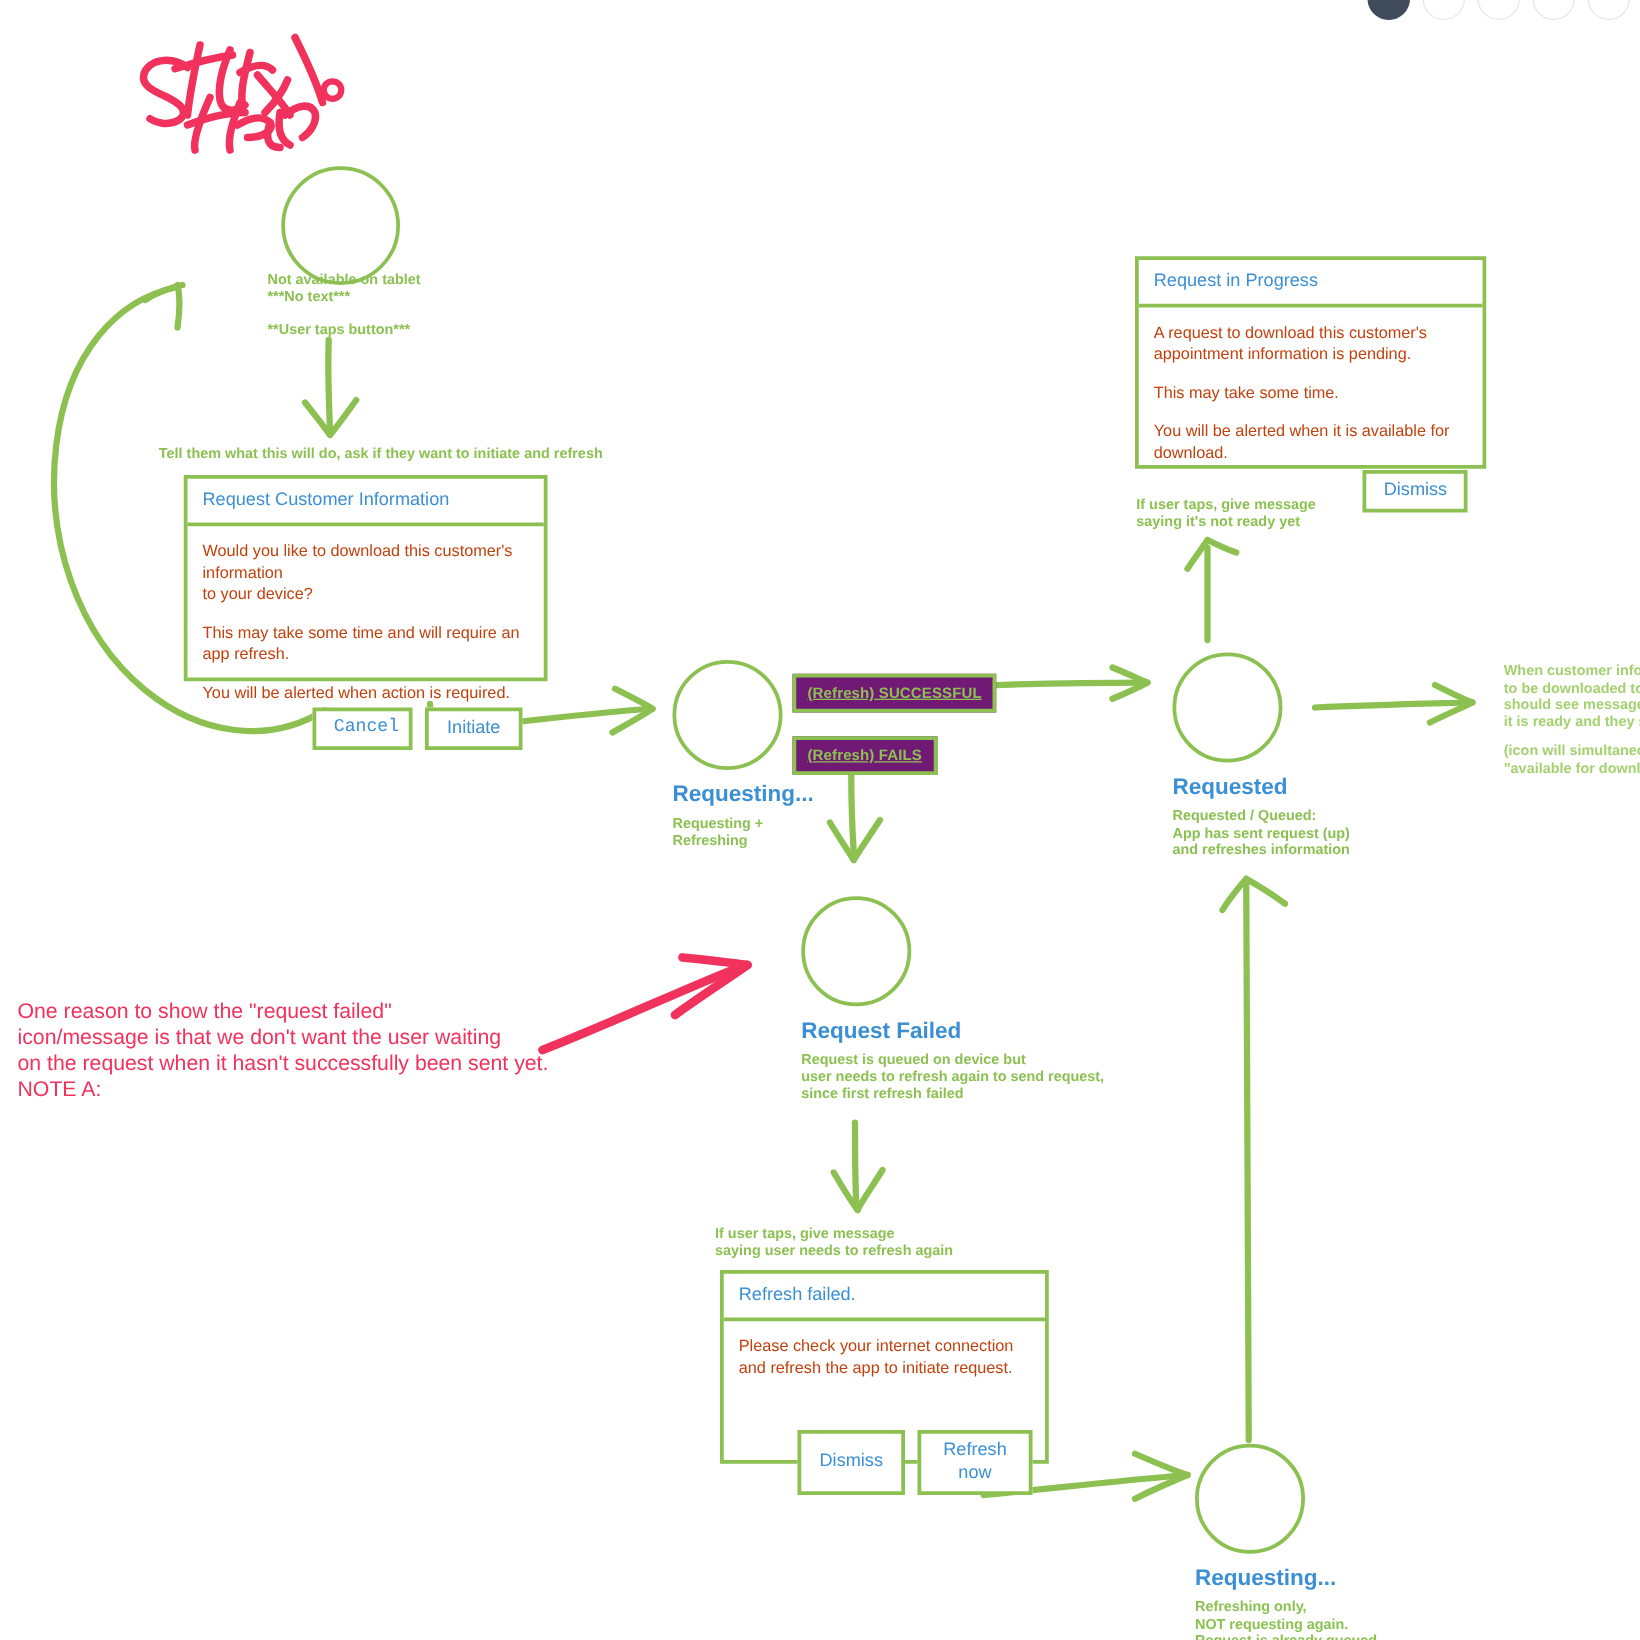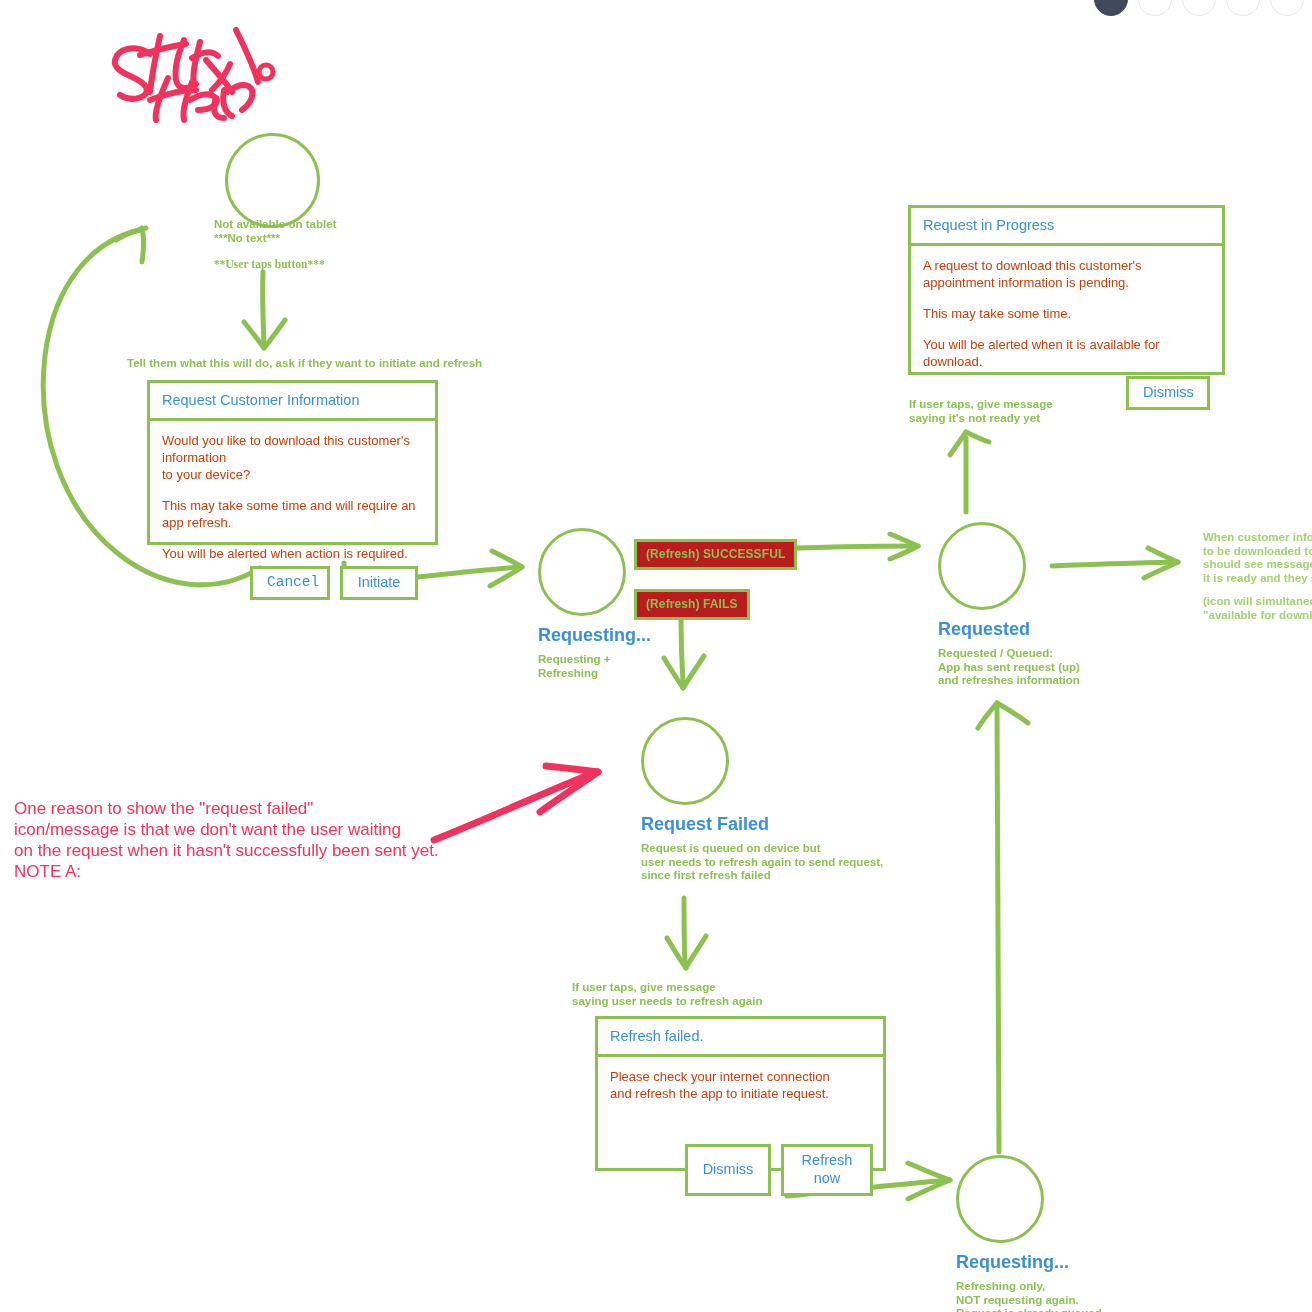--- a/index.html
+++ b/index.html
@@ -138,28 +138,29 @@
     font-family: "Liberation Sans", sans-serif;
     line-height: 18px;
     cursor: pointer;
     box-sizing: border-box;
   }
 
   
   .chip {
     position: absolute;
     border: 3px solid #8cc152;
-    background: #b91c1c;
+    background: #701a75;
     color: #8cc152;
     font-size: 12px;
     font-weight: 700;
     padding: 5px 9px 6px 9px;
     letter-spacing: 0.1px;
     box-sizing: border-box;
     white-space: nowrap;
+    text-decoration: underline;
   }
 </style>
 </head>
 <body>
 
 <div id="canvas">
 
   <svg id="sketch-layer" viewBox="0 0 1312 1312">
     <defs>
       <style>
@@ -263,39 +264,39 @@
     <div class="avatar"></div>
     <div class="avatar"></div>
     <div class="avatar"></div>
   </div>
 
   <div class="state-node" style="left:225px; top:133px;">
     <div class="state-circle" style="width:95px;height:95px;"></div>
   </div>
   <div class="abs note-green" style="left:214px; top:218px; width:230px;">Not available on tablet
 ***No text***</div>
-  <div class="abs note-green" style="left:214px; top:258px; width:230px;font-family:Liberation Serif, serif;">**User taps button***</div>
+  <div class="abs note-green" style="left:214px; top:258px; width:230px;">**User taps button***</div>
 
   <div class="abs note-green" style="left:127px; top:357px; width:420px;">Tell them what this will do, ask if they want to initiate and refresh</div>
 
   <div class="dialog" style="left:147px; top:380px; width:291px; height:165px;">
     <div class="dialog-title">Request Customer Information</div>
     <div class="dialog-body">
       <div class="dialog-line">Would you like to download this customer's information
 to your device?</div>
       <div class="dialog-line">This may take some time and will require an app refresh.</div>
       <div class="dialog-line" style="margin-bottom:4px;">You will be alerted when action is required.</div>
       <div class="dialog-buttons" style="margin-left:88px;">
         <button class="dlg-btn" style="width:80px;font-family:Liberation Mono, monospace;">Cancel</button>
         <button class="dlg-btn" style="width:78px;">Initiate</button>
       </div>
     </div>
   </div>
 
-  <div class="dialog" style="left:908px; top:205px; width:317px; height:170px;">
+  <div class="dialog" style="left:908px; top:205px; width:281px; height:170px;">
     <div class="dialog-title">Request in Progress</div>
     <div class="dialog-body">
       <div class="dialog-line">A request to download this customer's
 appointment information is pending.</div>
       <div class="dialog-line">This may take some time.</div>
       <div class="dialog-line" style="margin-bottom:6px;">You will be alerted when it is available for download.</div>
       <div class="dialog-buttons" style="justify-content:flex-end;">
         <button class="dlg-btn" style="width:84px;">Dismiss</button>
       </div>
     </div>
@@ -340,21 +341,21 @@
   <div class="abs" style="left:14px; top:798px; width:470px;">
     <div class="note-pink">One reason to show the "request failed"
 icon/message is that we don't want the user waiting
 on the request when it hasn't successfully been sent yet.</div>
     <div class="note-pink">NOTE A:</div>
   </div>
 
   <div class="abs note-green" style="left:572px; top:981px; width:320px;">If user taps, give message
 saying user needs to refresh again</div>
 
-  <div class="dialog" style="left:595px; top:1016px; width:291px; height:155px;">
+  <div class="dialog" style="left:576px; top:1016px; width:263px; height:155px;">
     <div class="dialog-title">Refresh failed.</div>
     <div class="dialog-body">
       <div class="dialog-line">Please check your internet connection
 and refresh the app to initiate request.</div>
       <div class="dialog-buttons" style="position:absolute; right:10px; bottom:10px;">
         <button class="dlg-btn" style="width:86px;">Dismiss</button>
         <button class="dlg-btn" style="width:92px;">Refresh now</button>
       </div>
     </div>
   </div>

